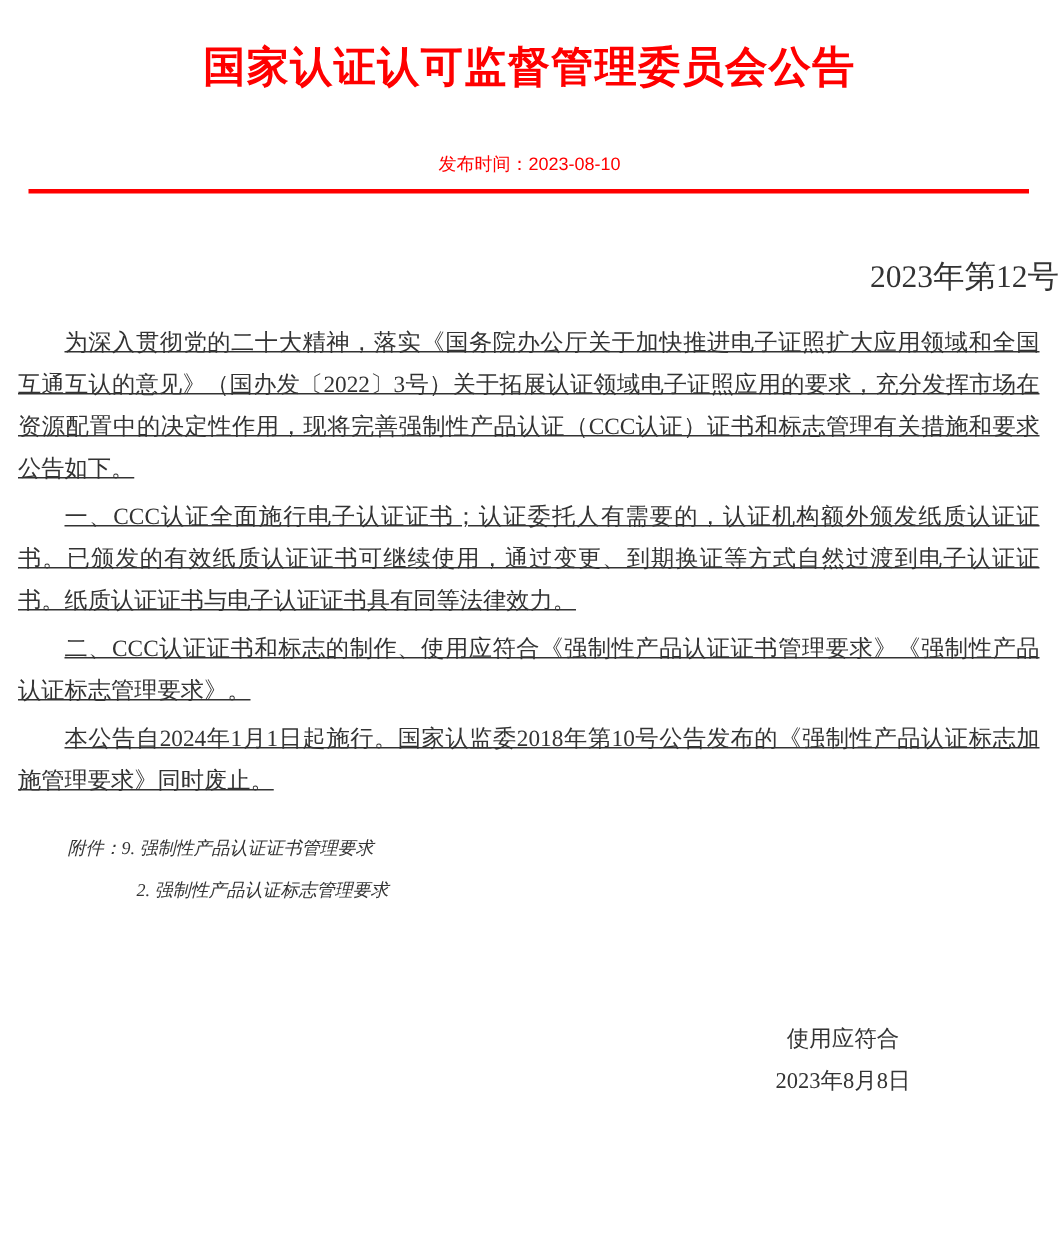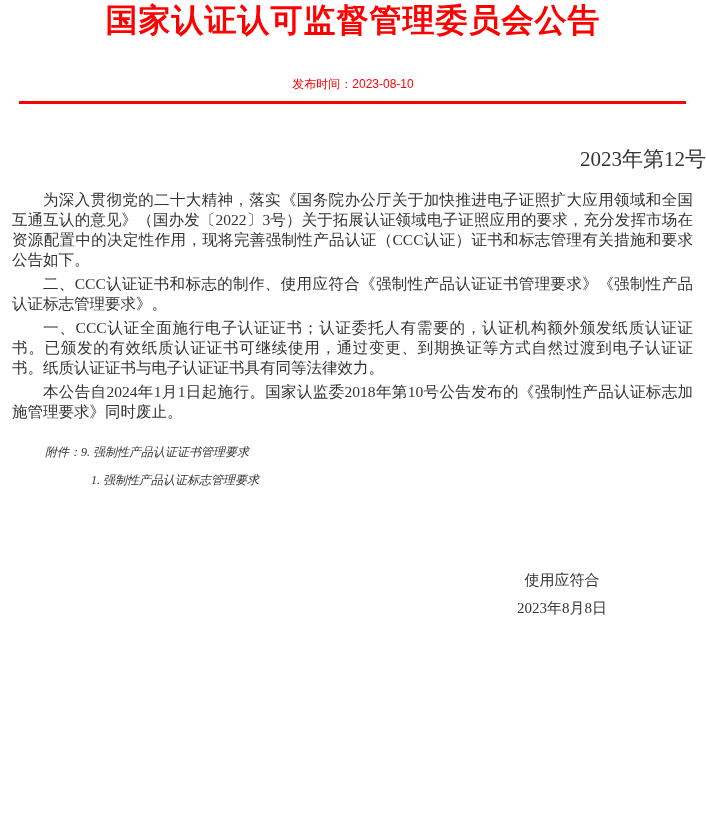--- a/index.html
+++ b/index.html
@@ -9,25 +9,26 @@
     width: 706px;
     height: 837px;
     margin: 0 auto;
     background: #ffffff;
     overflow: hidden;
     font-family: "Liberation Serif", serif;
     color: #333333;
   }
   .main-title {
     margin: 0;
+    padding-top: 25px;
     text-align: center;
     color: #ff0000;
     font-family: "Liberation Sans", sans-serif;
     font-weight: bold;
-    font-size: 32px;
+    font-size: 28px;
     line-height: 40px;
     letter-spacing: 1px;
   }
   .publish-time {
     margin-top: 37px;
     text-align: center;
     color: #ff0000;
     font-family: "Liberation Sans", sans-serif;
     font-weight: normal;
     font-size: 12px;
@@ -49,23 +50,24 @@
     margin-top: 63px;
     text-align: center;
     font-size: 20px;
     line-height: 31px;
     color: #333333;
     font-family: "Liberation Sans", sans-serif;
   }
   .body-text {
     margin: 22px 13px 0 12px;
     font-size: 15.5px;
-    line-height: 20px;
+    line-height: 28px;
     text-align: justify;
     color: #333333;
+    text-decoration: underline;
   }
   .body-text p {
     margin: 0;
     text-indent: 2em;
   }
   .body-text p + p { margin-top: 4px; }
   .attachments {
     margin: 16px 0 0 45px;
     font-size: 12px;
     line-height: 28px;
@@ -96,32 +98,32 @@
     <span>发布时间：</span><span>2023-08-10</span>
   </div>
 
   <div class="divider"></div>
 
   <div class="issue-number">2023年第12号</div>
 
 
   <div class="body-text">
     <p>为深入贯彻党的二十大精神，落实《国务院办公厅关于加快推进电子证照扩大应用领域和全国互通互认的意见》（国办发〔2022〕3号）关于拓展认证领域电子证照应用的要求，充分发挥市场在资源配置中的决定性作用，现将完善强制性产品认证（CCC认证）证书和标志管理有关措施和要求公告如下。</p>
+    <p>一、CCC认证全面施行电子认证证书；认证委托人有需要的，认证机构额外颁发纸质认证证书。已颁发的有效纸质认证证书可继续使用，通过变更、到期换证等方式自然过渡到电子认证证书。纸质认证证书与电子认证证书具有同等法律效力。</p>
     <p>二、CCC认证证书和标志的制作、使用应符合《强制性产品认证证书管理要求》《强制性产品认证标志管理要求》。</p>
-    <p>一、CCC认证全面施行电子认证证书；认证委托人有需要的，认证机构额外颁发纸质认证证书。已颁发的有效纸质认证证书可继续使用，通过变更、到期换证等方式自然过渡到电子认证证书。纸质认证证书与电子认证证书具有同等法律效力。</p>
     <p>本公告自2024年1月1日起施行。国家认监委2018年第10号公告发布的《强制性产品认证标志加施管理要求》同时废止。</p>
   </div>
 
   <div class="attachments">
     <div class="attachment-row">
       <span>附件：</span>
       <span>9. 强制性产品认证证书管理要求</span>
     </div>
     <div class="attachment-row second">
-      <span>1. 强制性产品认证标志管理要求</span>
+      <span>2. 强制性产品认证标志管理要求</span>
     </div>
   </div>
 
   <div class="signature">
     <div class="sig-inner">
       <div>使用应符合</div>
       <div class="sig-date">2023年8月8日</div>
     </div>
   </div>
 

